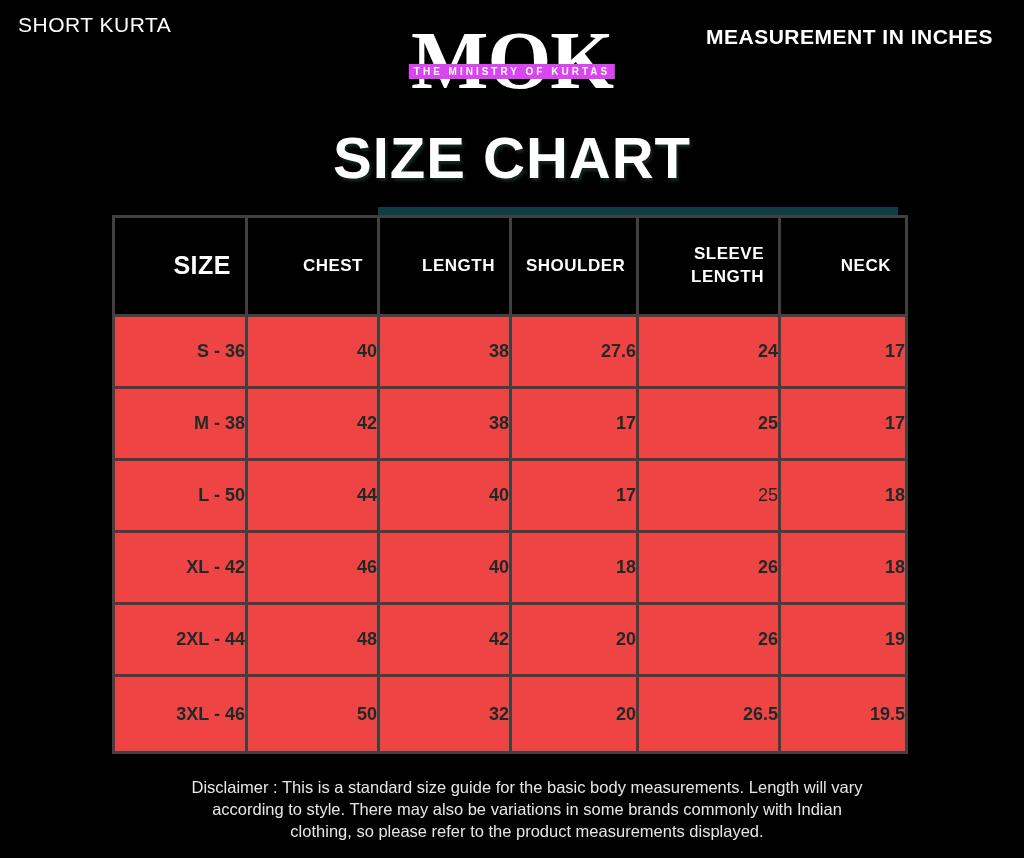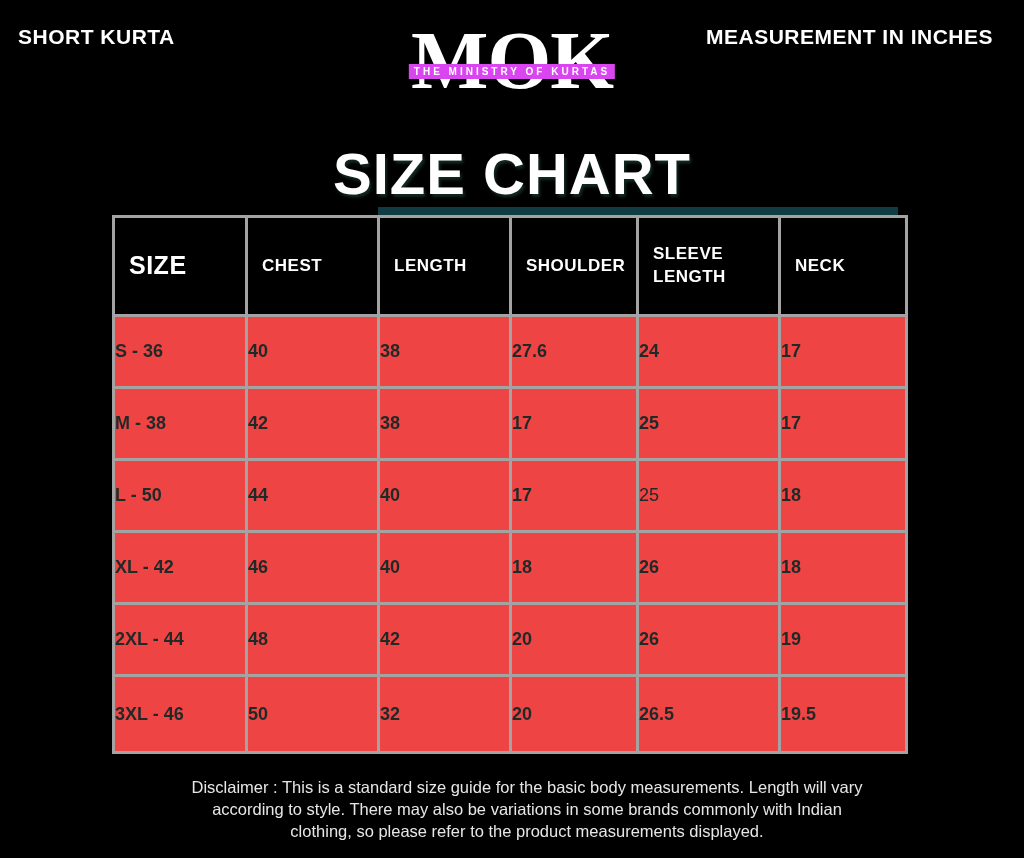--- a/index.html
+++ b/index.html
@@ -11,24 +11,24 @@
     width: 1024px;
     height: 858px;
     background: #000000;
     overflow: hidden;
     margin: 0 auto;
   }
 
   
   .hdr-left {
     position: absolute;
-    left: 18px; top: 25px;
+    left: 18px; top: 13px;
     color: #ffffff;
     font-size: 21px;
-    font-weight: bold;
+    font-weight: normal;
     letter-spacing: 0.5px;
   }
   .hdr-right {
     position: absolute;
     right: 31px; top: 25px;
     color: #ffffff;
     font-size: 21px;
     font-weight: bold;
     letter-spacing: 0.5px;
   }
@@ -59,21 +59,21 @@
     font-size: 10px;
     font-weight: bold;
     letter-spacing: 3px;
     padding: 2px 5px;
     white-space: nowrap;
   }
 
   
   .title {
     position: absolute;
-    left: 0; top: 140px;
+    left: 0; top: 124px;
     width: 100%;
     text-align: center;
     color: #ffffff;
     font-size: 58px;
     font-weight: bold;
     letter-spacing: 1px;
     text-shadow: 2px 3px 3px rgba(34,72,58,0.55);
   }
 
   
@@ -87,22 +87,22 @@
     position: absolute;
     left: 112px; top: 215px;
   }
   table.size-chart {
     border-collapse: collapse;
     table-layout: fixed;
     width: 795px;
   }
   table.size-chart th,
   table.size-chart td {
-    border: 3px solid #a3a3a3;
-    text-align: left;
+    border: 3px solid #404040;
+    text-align: right;
     vertical-align: middle;
   }
   table.size-chart th {
     background: #000000;
     color: #ffffff;
     height: 99px;
     font-size: 17px;
     font-weight: bold;
     letter-spacing: 0.5px;
     line-height: 1.35;

